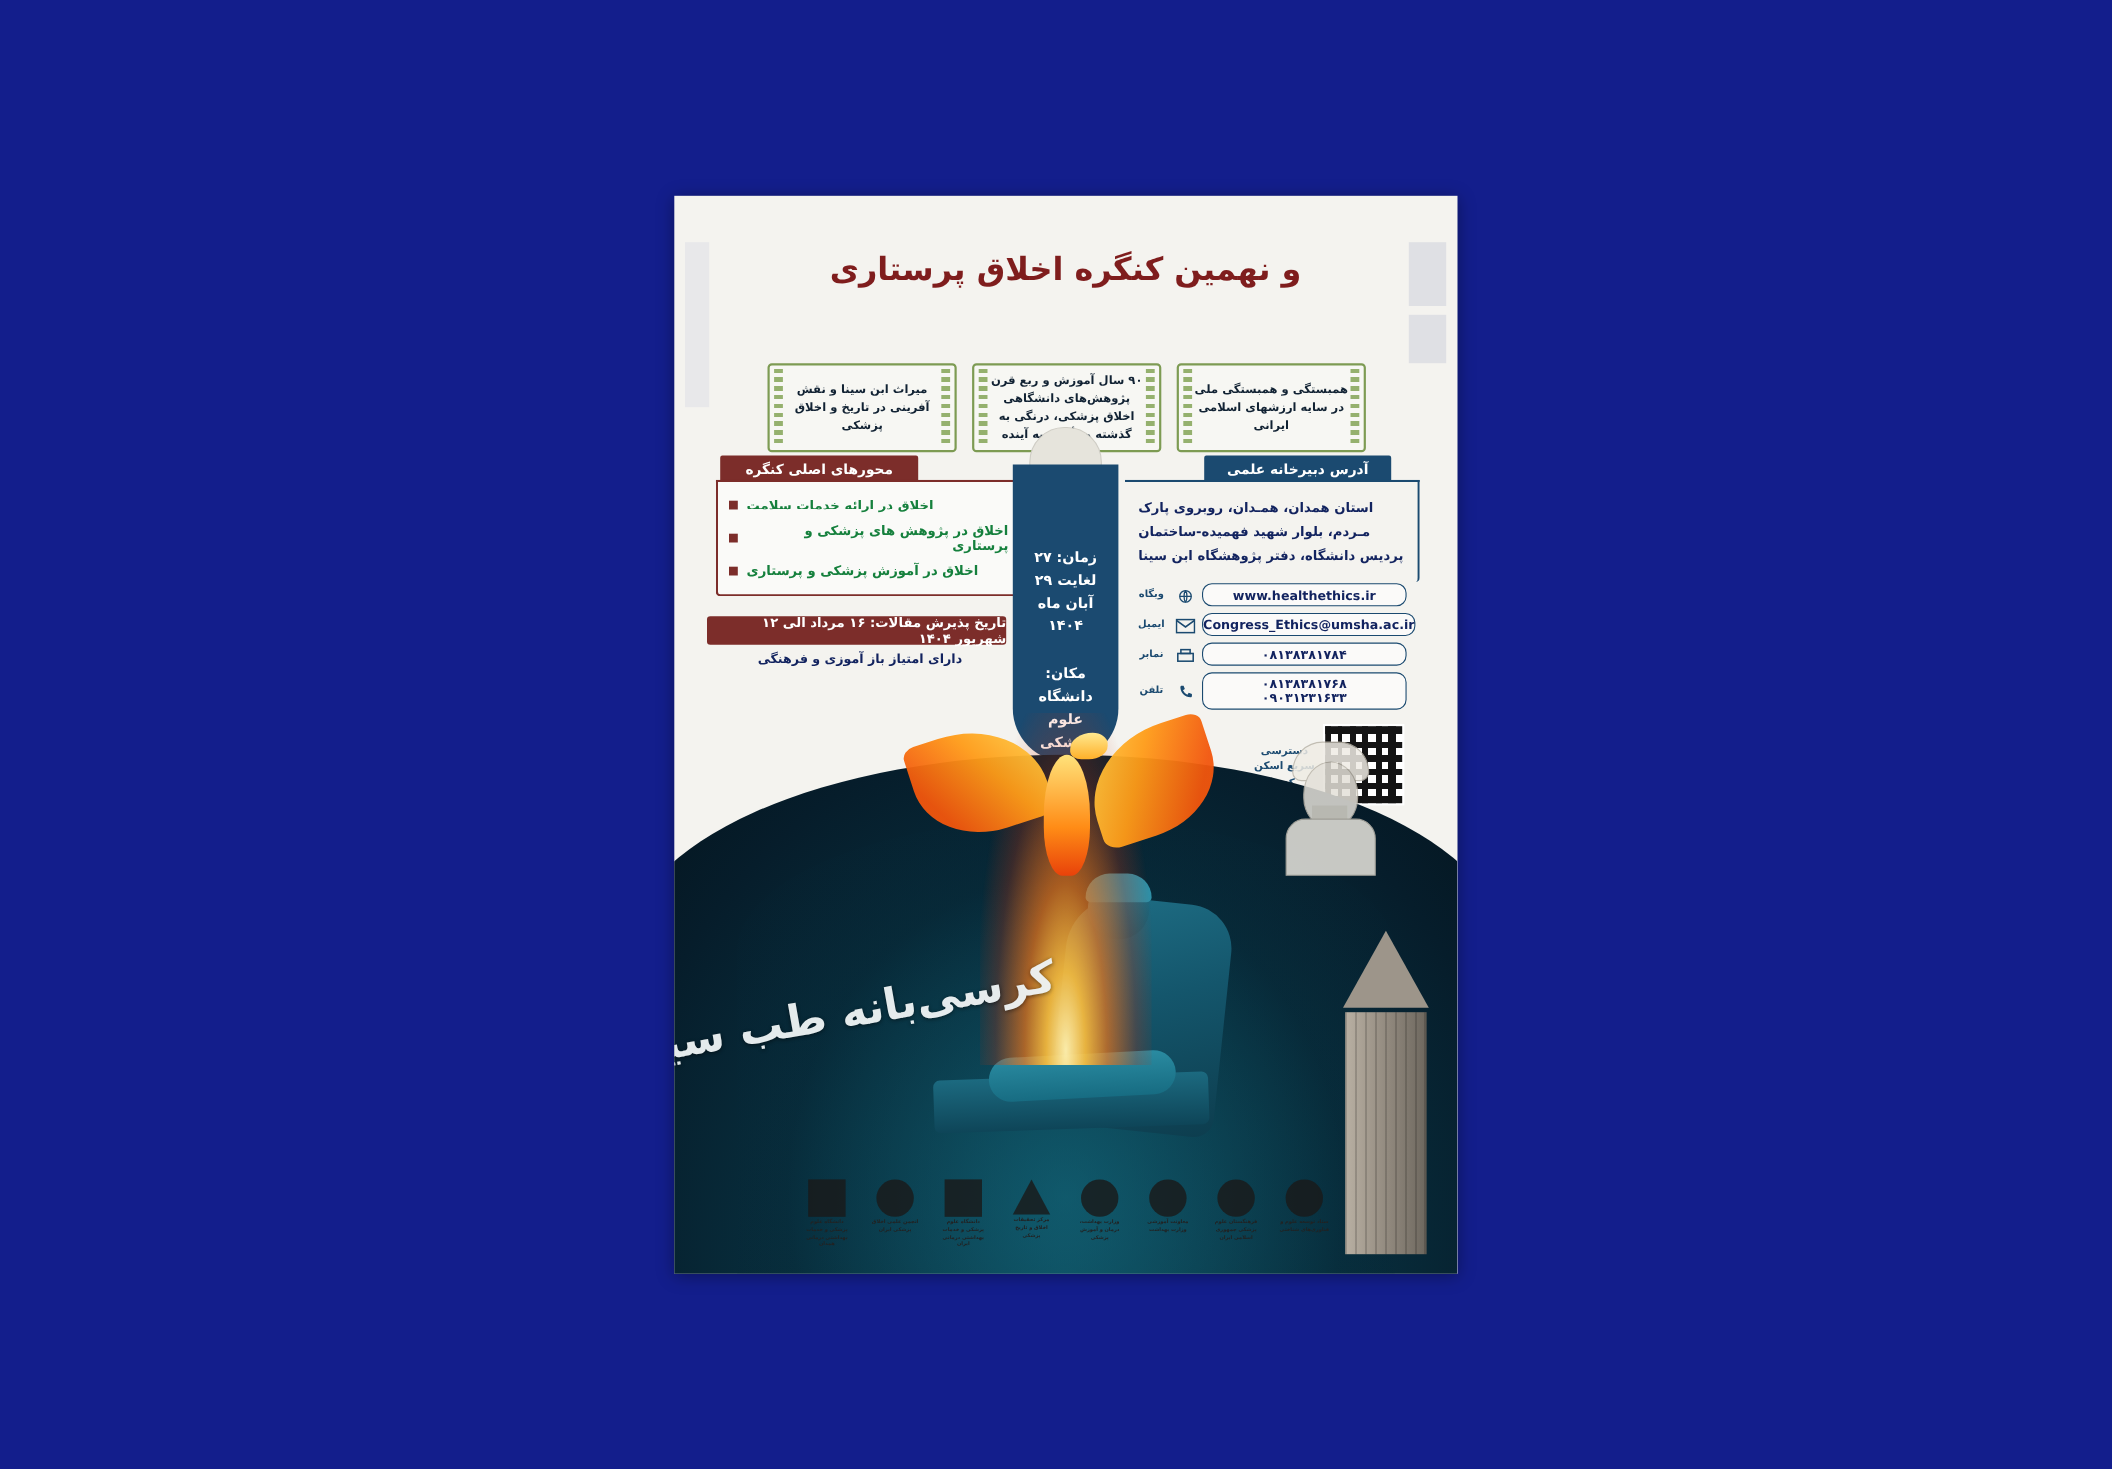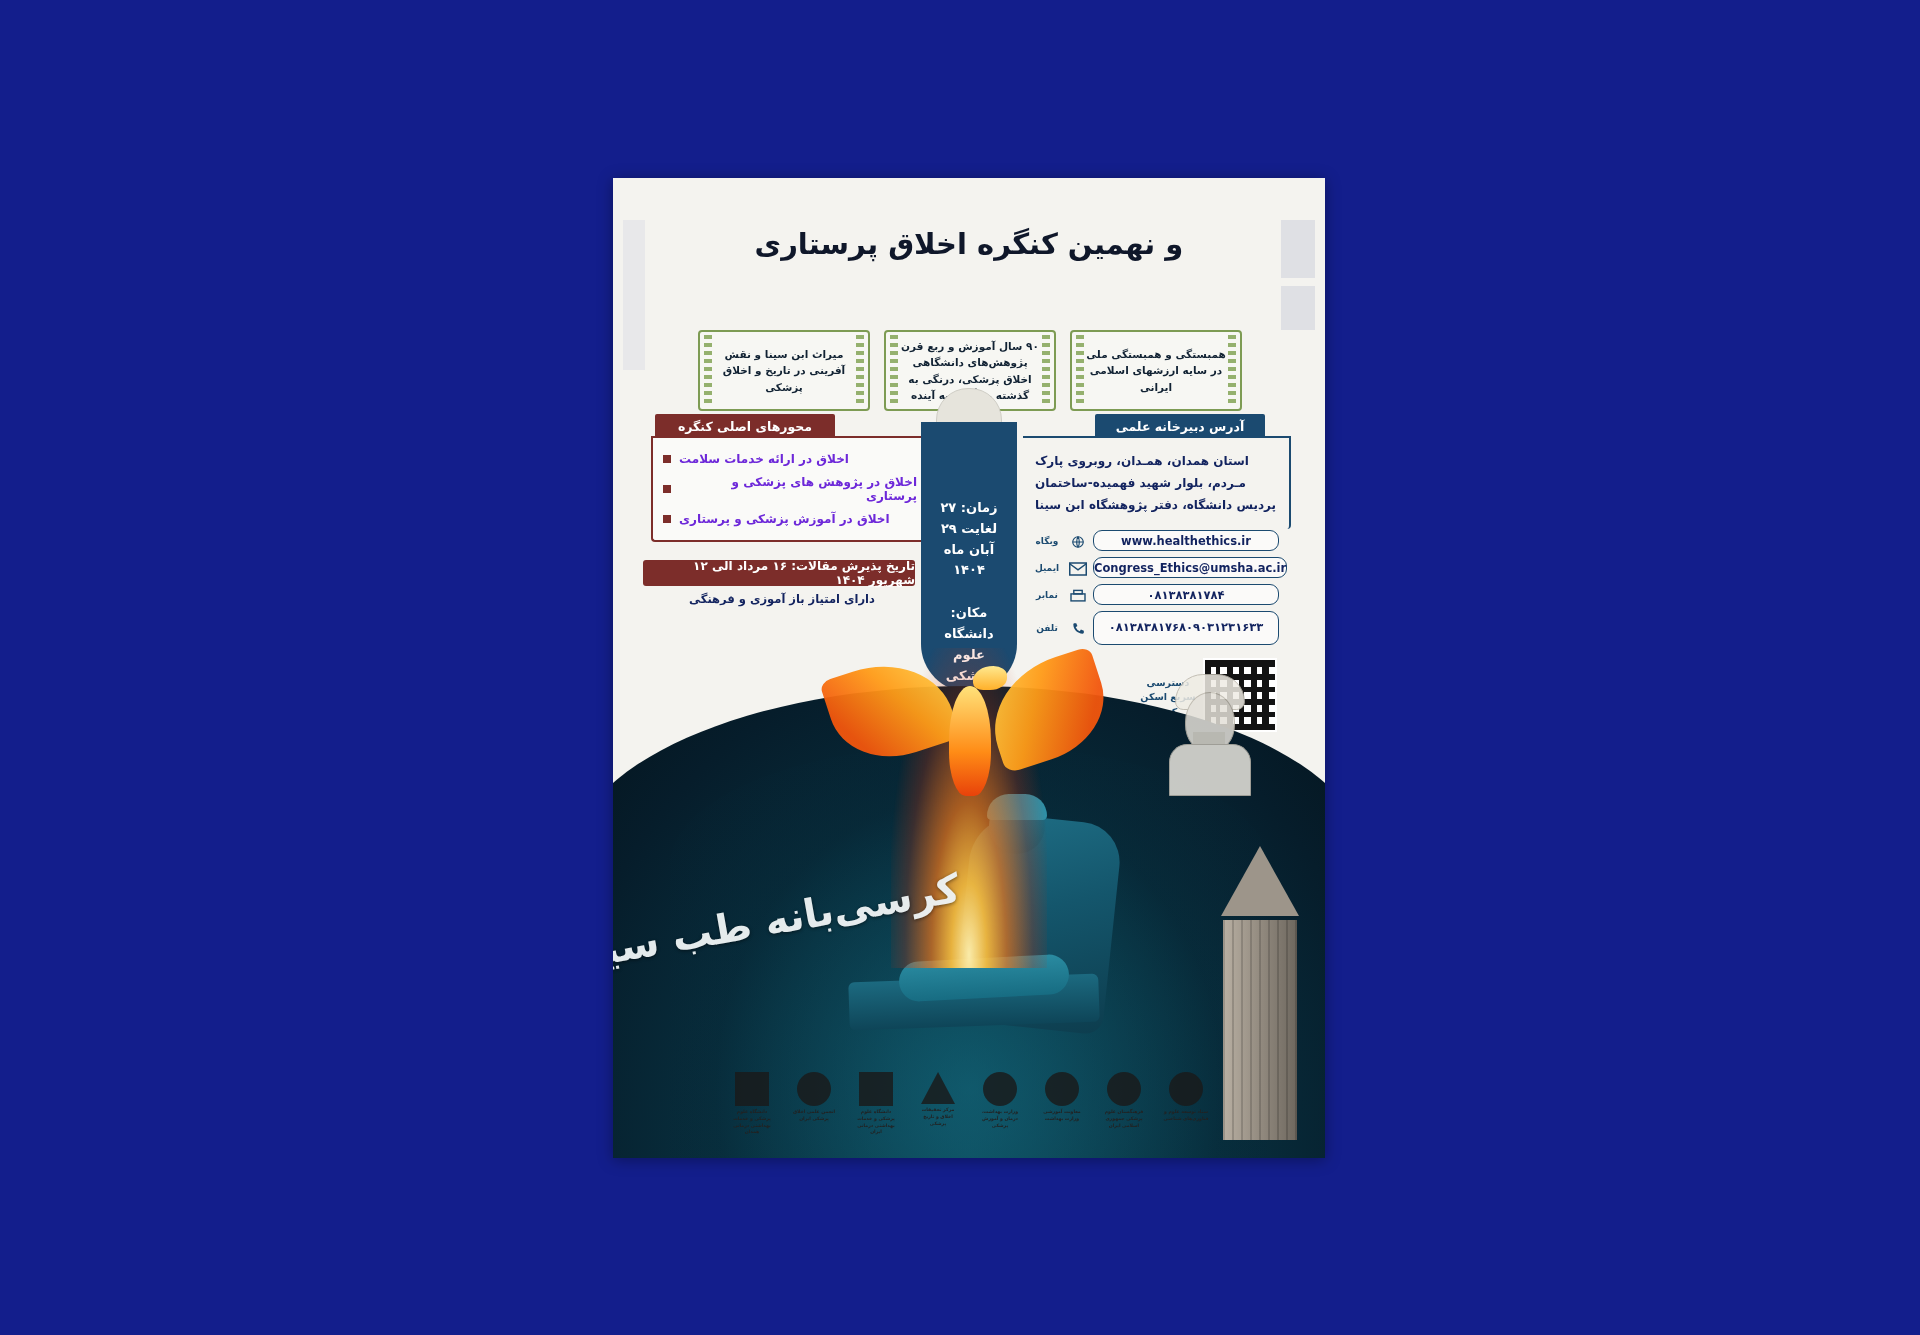--- a/index.html
+++ b/index.html
@@ -52,21 +52,21 @@
   }
   .title-line1 {
     color: #0f1f6b;
     font-size: 30px;
     font-weight: bold;
     letter-spacing: -0.3px;
     line-height: 1.25;
     white-space: nowrap;
   }
   .title-line2 {
-    color: #0f172a;
+    color: #7f1d1d;
     font-size: 29px;
     font-weight: bold;
     line-height: 1.25;
     margin-top: 10px;
     white-space: nowrap;
   }
 
   
   .themes {
     position: absolute;
@@ -139,21 +139,21 @@
     background: rgba(255,255,255,0.55);
   }
   .axis-item {
     display: flex;
     flex-direction: row-reverse;
     align-items: center;
     gap: 8px;
     margin-bottom: 9px;
     font-size: 12px;
     font-weight: bold;
-    color: #6d28d9;
+    color: #15803d;
   }
   .axis-item:last-child { margin-bottom: 0; }
   .bullet-sq {
     width: 8px; height: 8px;
     background: #7c2d2a;
     flex: none;
   }
 
   
   .accept-ribbon {
@@ -250,21 +250,21 @@
     height: 19px;
     display: flex;
     align-items: center;
     justify-content: center;
     font-size: 11.5px;
     color: #12235f;
     font-weight: bold;
     direction: ltr;
     background: rgba(255,255,255,.6);
   }
-  .contact-pill.tall { height: 32px; line-height: 1.15; }
+  .contact-pill.tall { height: 32px; flex-direction: column; line-height: 1.15; }
 
   
   .qr-wrap {
     position: absolute;
     top: 480px;
     right: 48px;
     width: 74px;
     height: 74px;
     background: #fff;
     padding: 2px;

